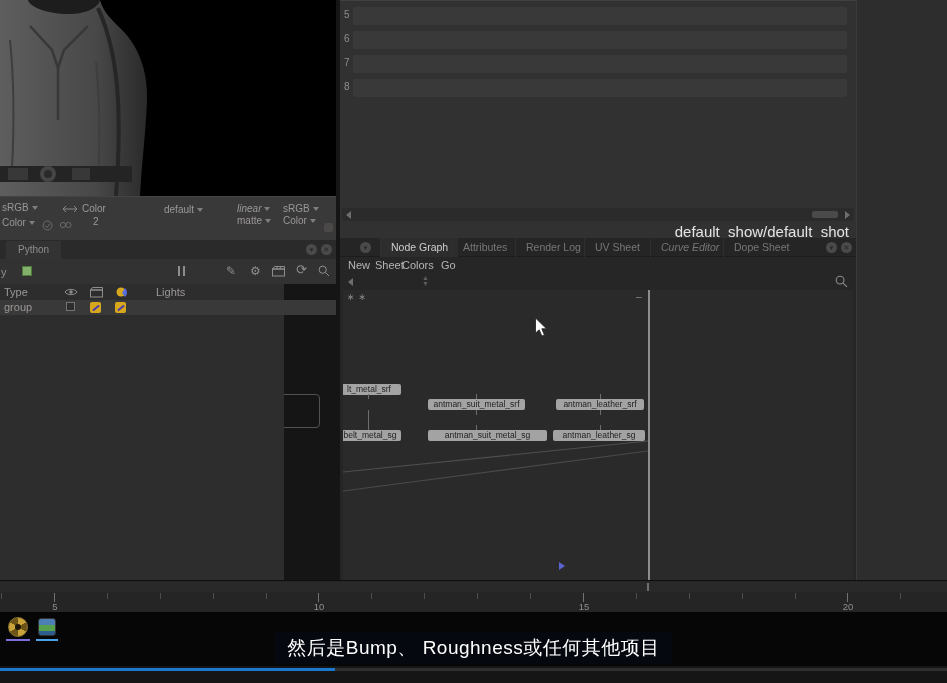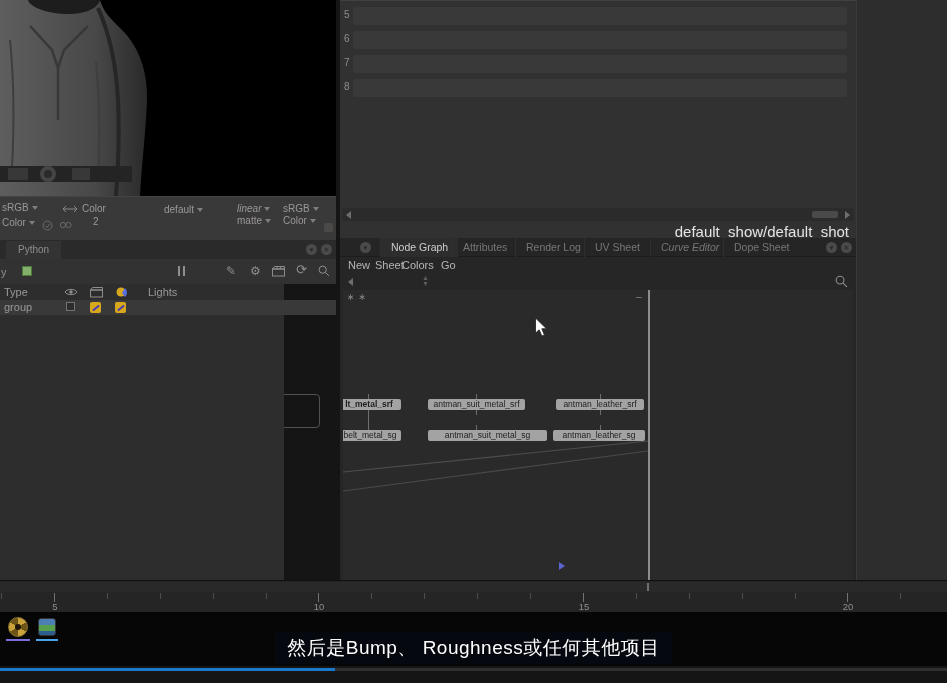--- a/index.html
+++ b/index.html
@@ -193,21 +193,21 @@
             <rect x="0.5" y="3" width="12" height="7" fill="none" stroke="#8f8d8c"></rect>
             <path d="M0.5,3 L2.5,0.5 L12.5,0.5 L12.5,3 Z" stroke="#8f8d8c" fill="none"></path>
           </svg>
       </span>
       <span class="abs" style="left:115px; top:2px;">
         <svg width="13" height="13" viewBox="0 0 13 13">
             <circle cx="6" cy="6" r="4.5" fill="#d8a81c"></circle>
             <path d="M10,2 A6,6 0 0 1 10,11 L7,7 Z" fill="#5b6ee1"></path>
           </svg>
       </span>
-      <span class="abs" style="left:148px; top:2px;">Lights</span>
+      <span class="abs" style="left:156px; top:2px;">Lights</span>
     </div>
     <div class="sg-row">
       <span class="abs" style="left:4px; top:1px;">group</span>
       <span class="checkbox" style="left:66px; top:2px;"></span>
       <span class="y-ico" style="left:90px; top:2px;"></span>
       <span class="y-ico" style="left:115px; top:2px;"></span>
     </div>
   </div>
 
   <div class="abs top-right">
@@ -262,21 +262,21 @@
     <div class="ng-canvas">
       <span class="corner-glyphs">∗∗</span>
       <span class="minus-glyph">–</span>
       <div class="canvas-divider"></div>
 
       <svg class="abs" style="left:0; top:0;" width="306" height="290" viewBox="0 0 306 290">
         <path d="M0,182 L305,151" stroke="#4f4e4e" stroke-width="1.2" fill="none"></path>
         <path d="M0,201 L305,161" stroke="#4a4949" stroke-width="1.2" fill="none"></path>
       </svg>
 
-      <div class="node" style="left:-6px; top:109px; width:64px;font-weight:bold;">lt_metal_srf</div>
+      <div class="node" style="left:-6px; top:94px; width:64px;">lt_metal_srf</div>
       <div class="node" style="left:85px; top:109px; width:97px;">antman_suit_metal_srf</div>
       <div class="node" style="left:213px; top:109px; width:88px;">antman_leather_srf</div>
 
       <div class="node" style="left:-4px; top:140px; width:62px;">belt_metal_sg</div>
       <div class="node" style="left:85px; top:140px; width:119px;">antman_suit_metal_sg</div>
       <div class="node" style="left:210px; top:140px; width:92px;">antman_leather_sg</div>
 
       <div class="stub" style="left:25px;  top:104px; height:5px;"></div>
       <div class="stub" style="left:133px; top:104px; height:5px;"></div>
       <div class="stub" style="left:257px; top:104px; height:5px;"></div>

